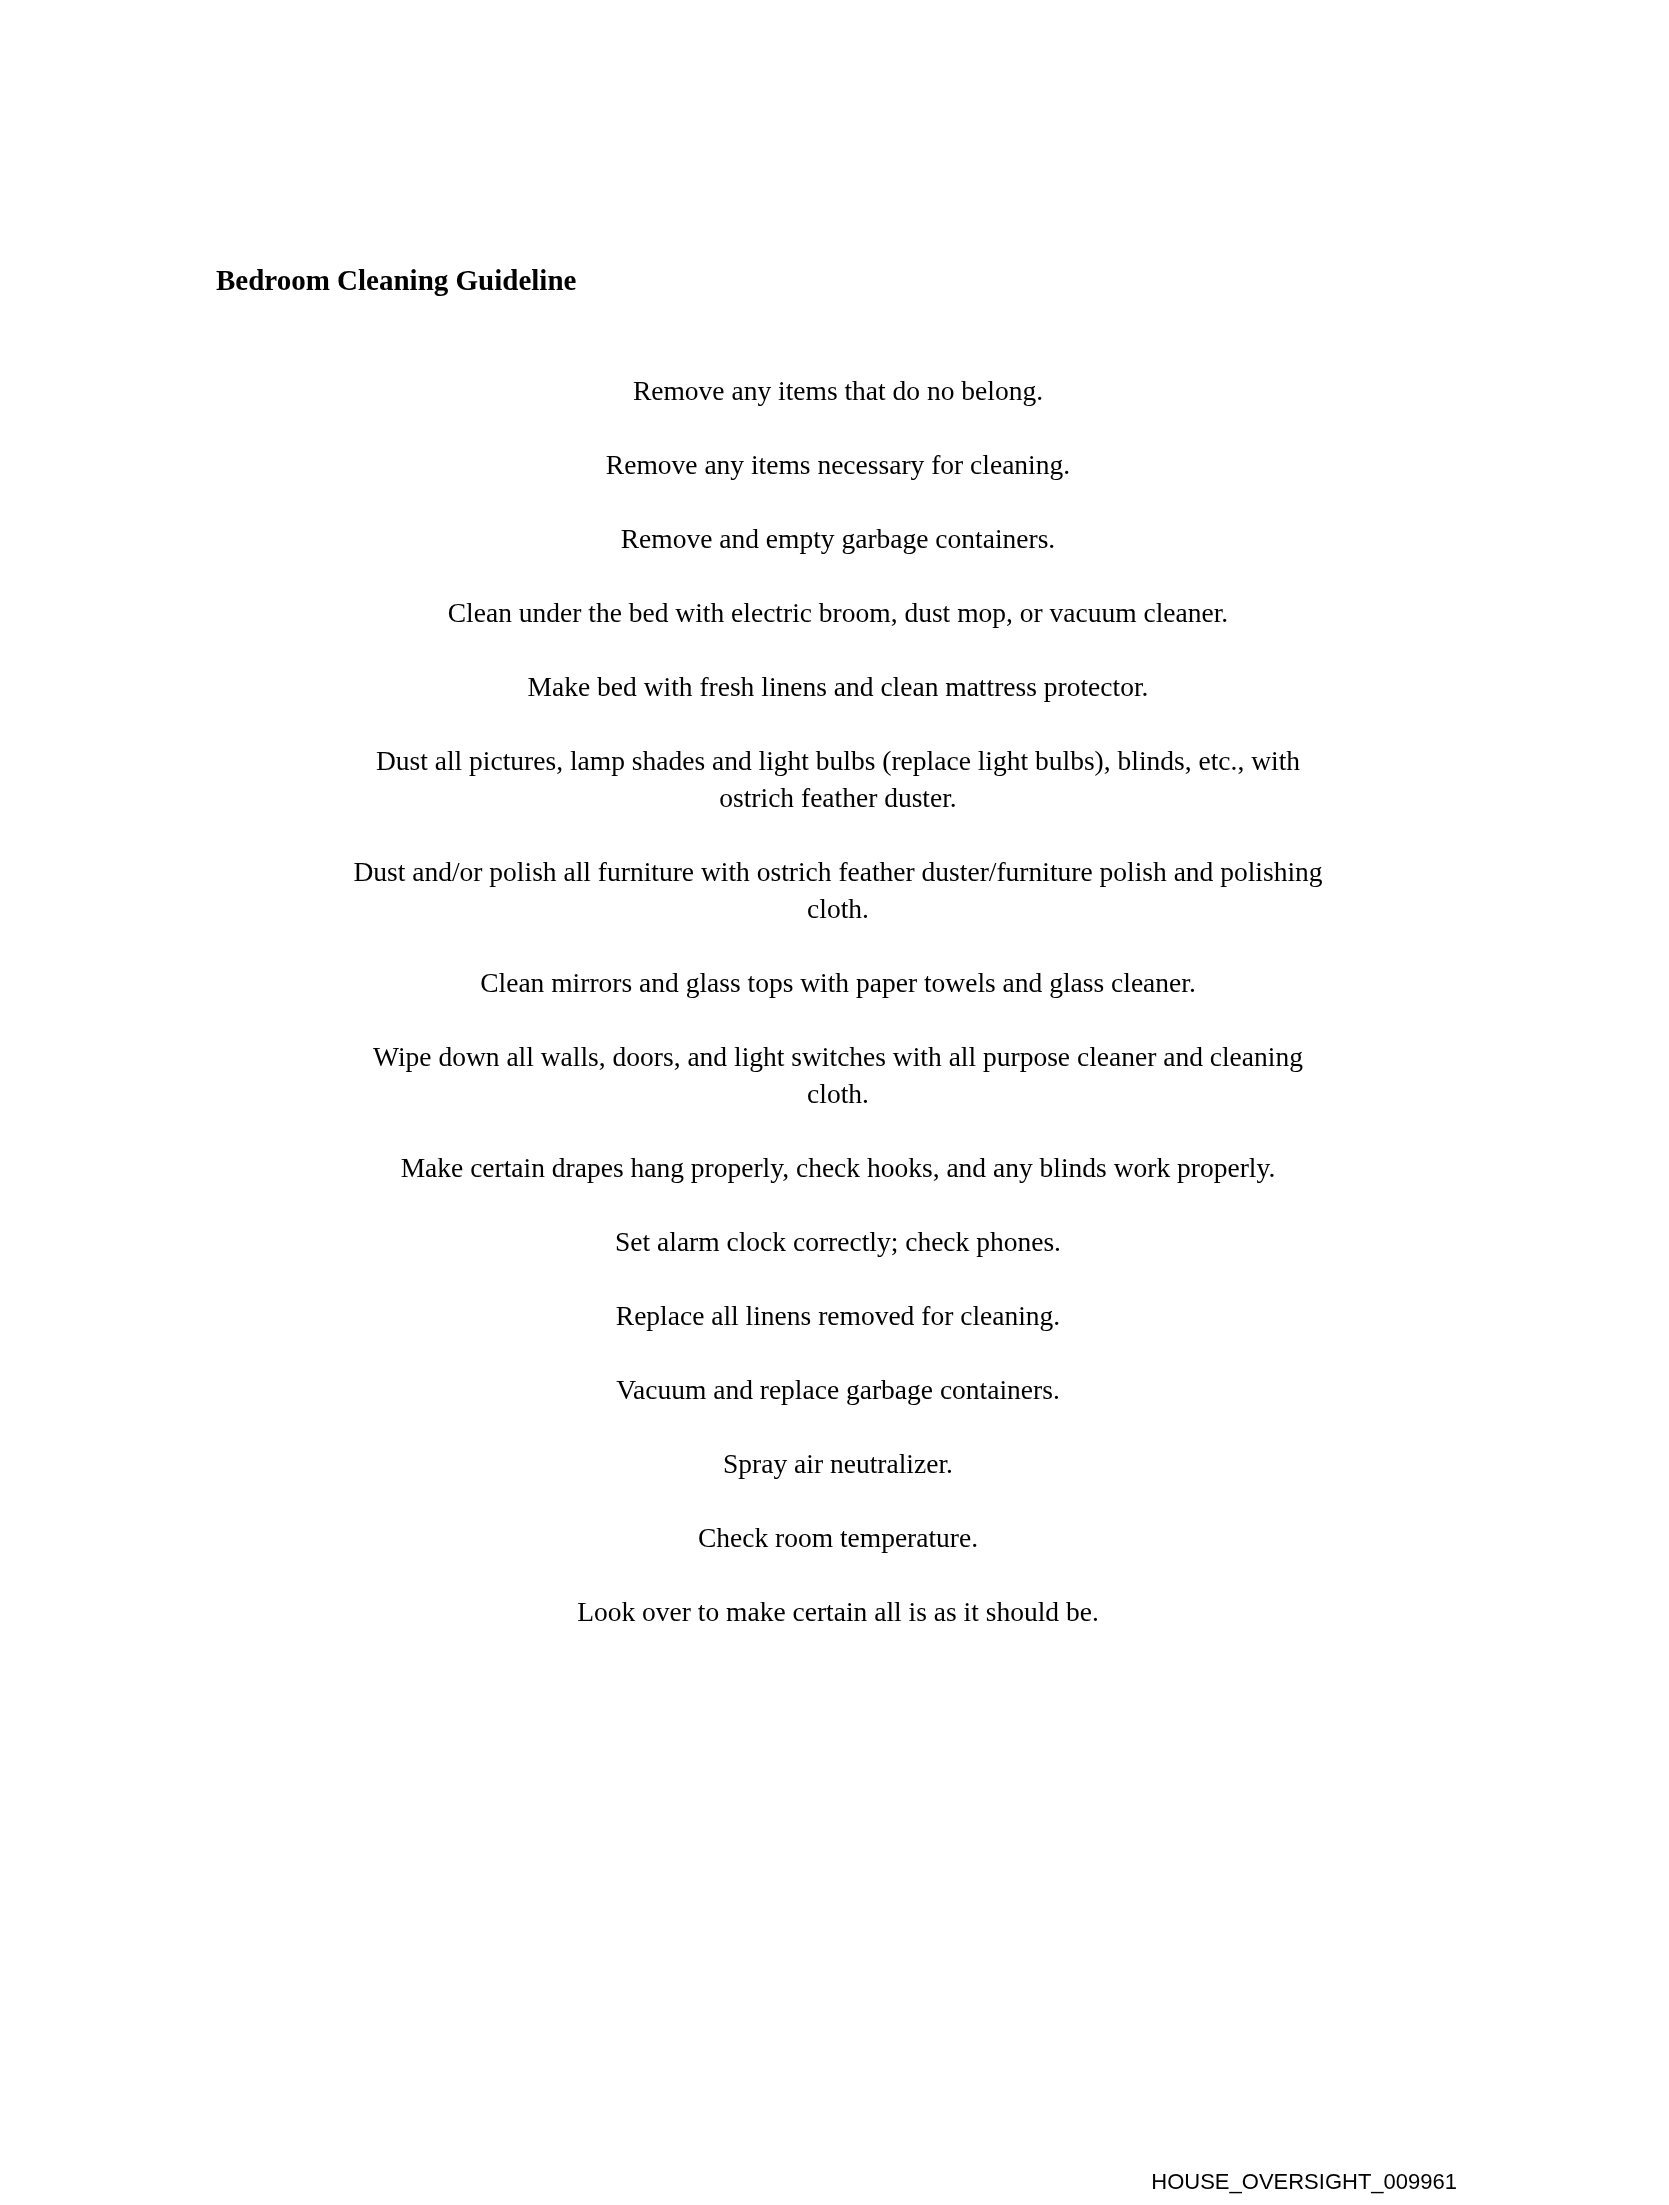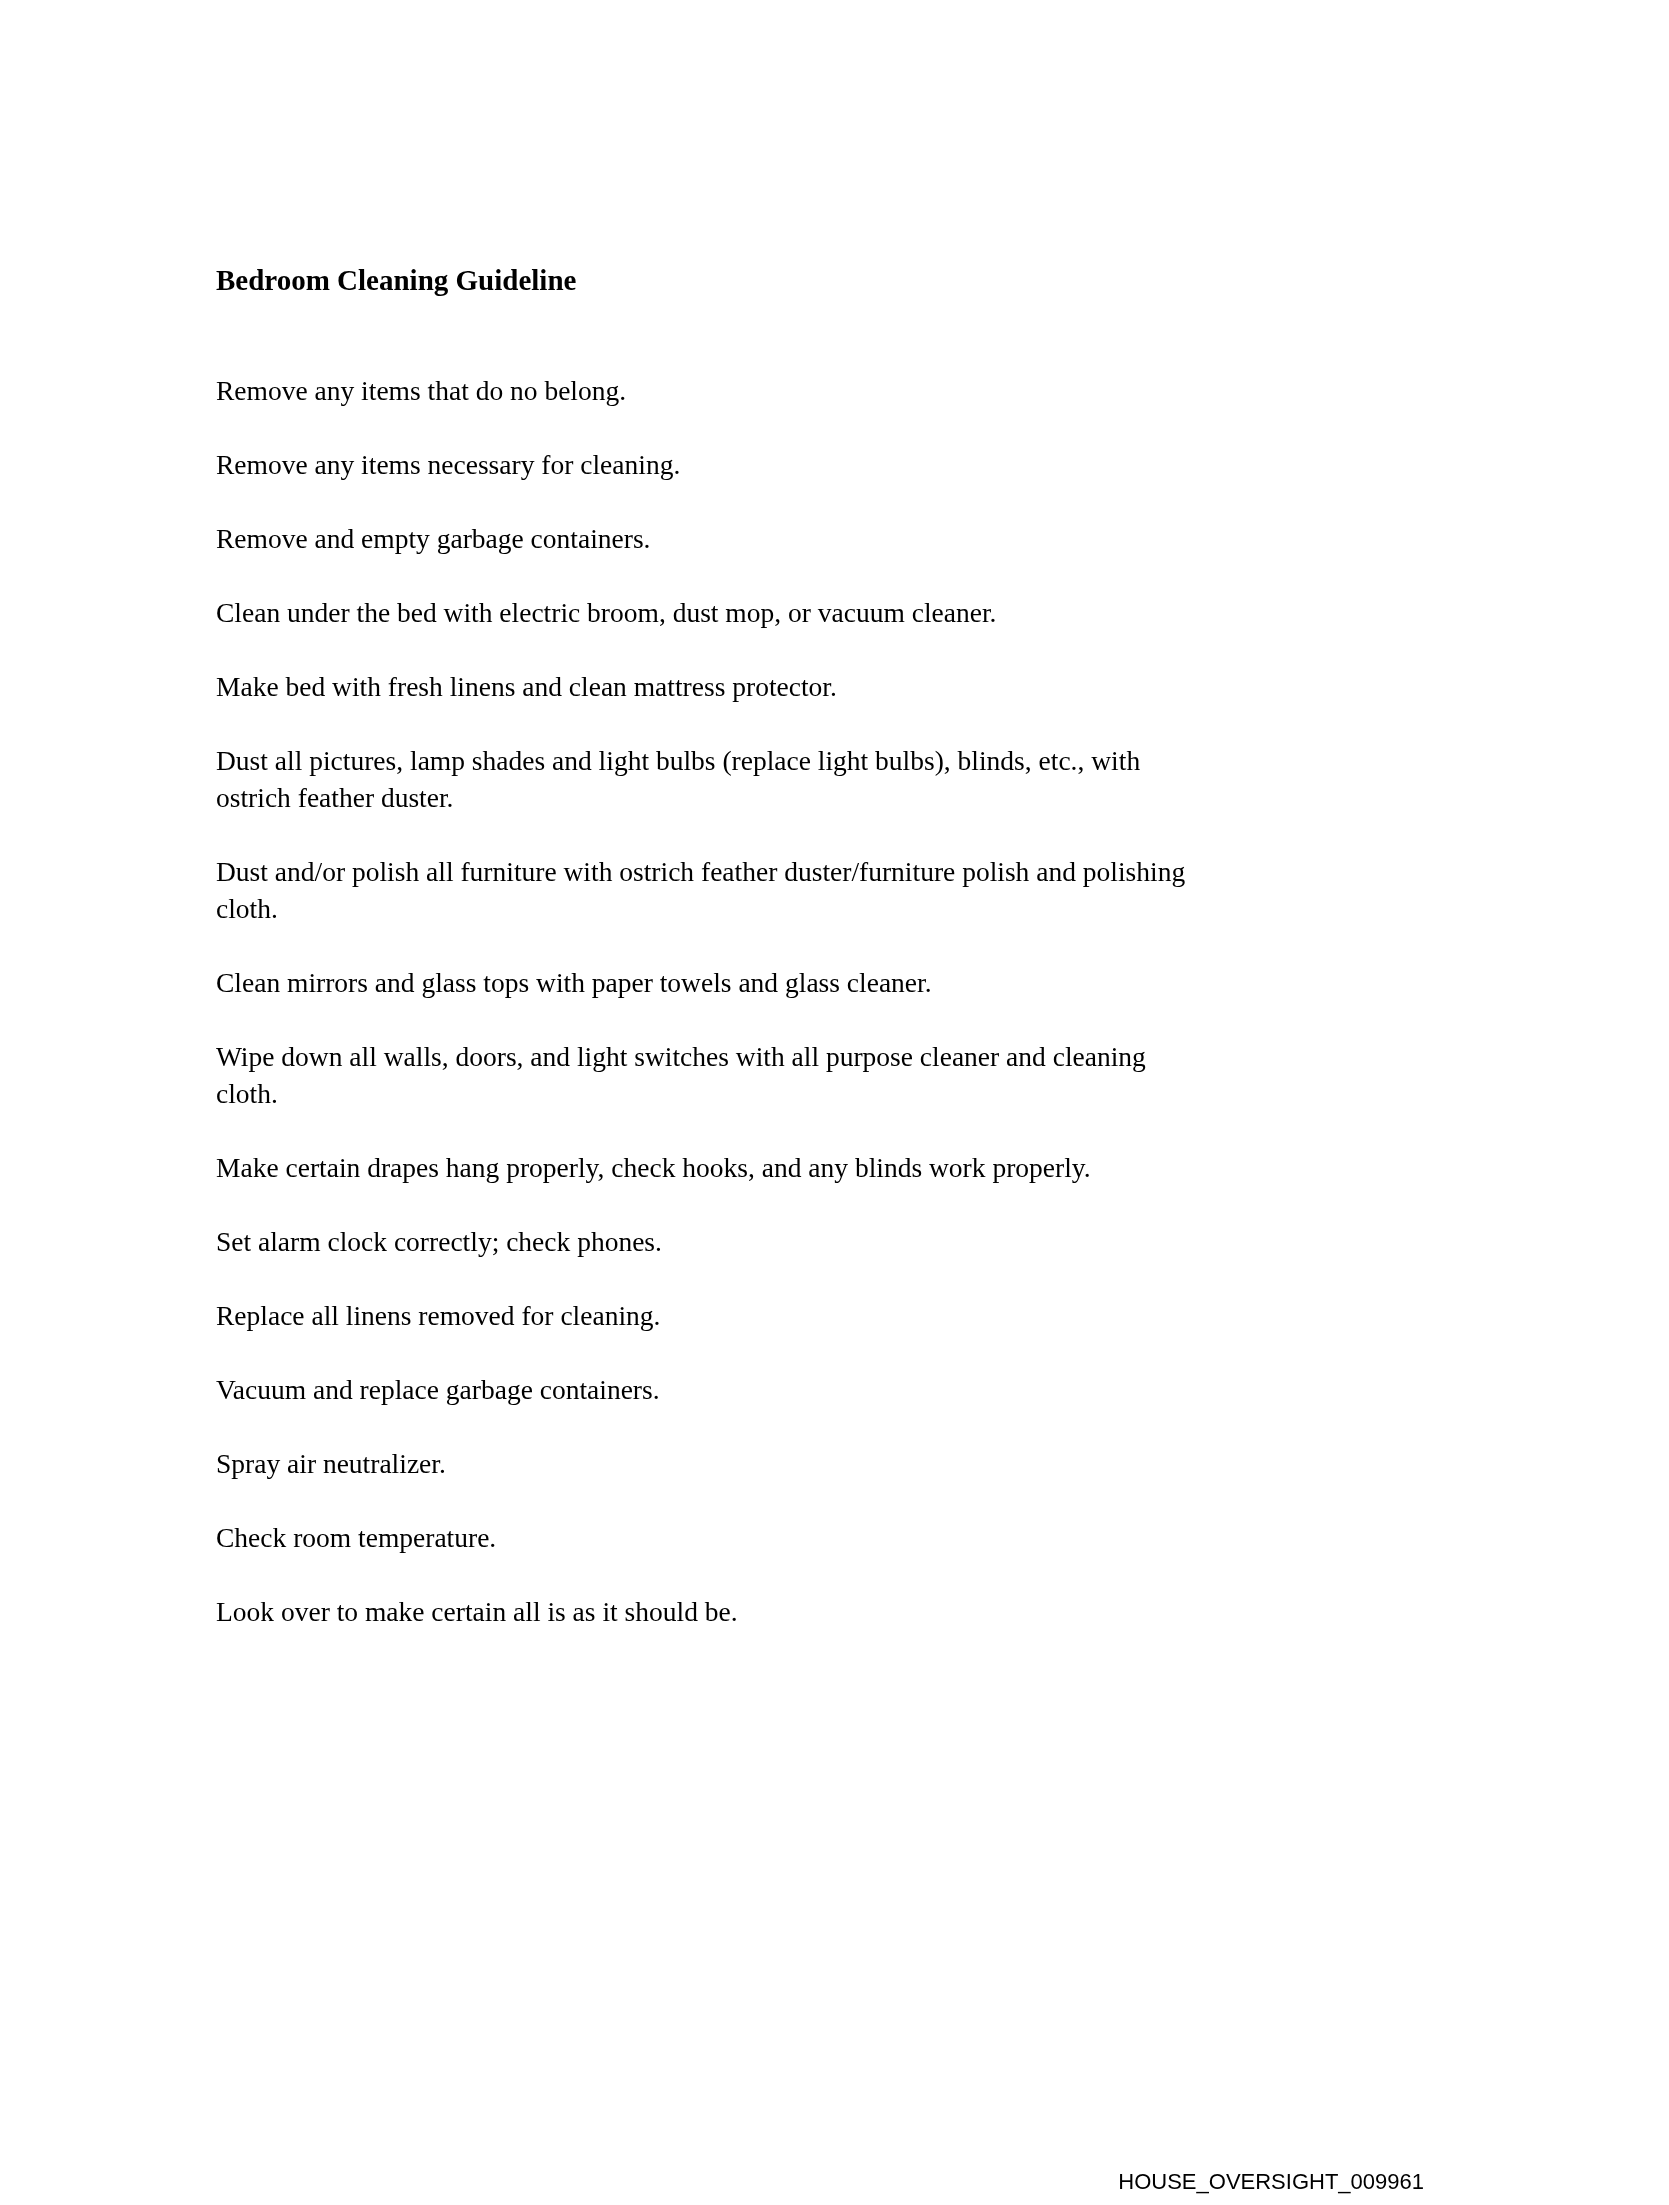--- a/index.html
+++ b/index.html
@@ -8,39 +8,41 @@
     background: #ffffff;
   }
   .page {
     position: relative;
     width: 1449px;
     height: 2205px;
     background: #ffffff;
     overflow: hidden;
     font-family: "Liberation Serif", "DejaVu Serif", serif;
     color: #000000;
+    padding-left: 33px;
   }
   .content {
     position: absolute;
     left: 216px;
     top: 262px;
     width: 1244px;
   }
   .doc-title {
     font-size: 29px;
     font-weight: bold;
     line-height: 37px;
     margin: 0 0 73px 0;
     white-space: pre-line;
   }
   .doc-paragraph {
     font-size: 27.5px;
     line-height: 37px;
     margin: 0 0 37px 0;
     white-space: pre-line;
+    text-align: center;
   }
   .bates-footer {
     position: absolute;
     right: 25px;
     bottom: 10.5px;
     font-family: "Liberation Sans", "DejaVu Sans", sans-serif;
     font-size: 22px;
     color: #000000;
     white-space: nowrap;
   }

